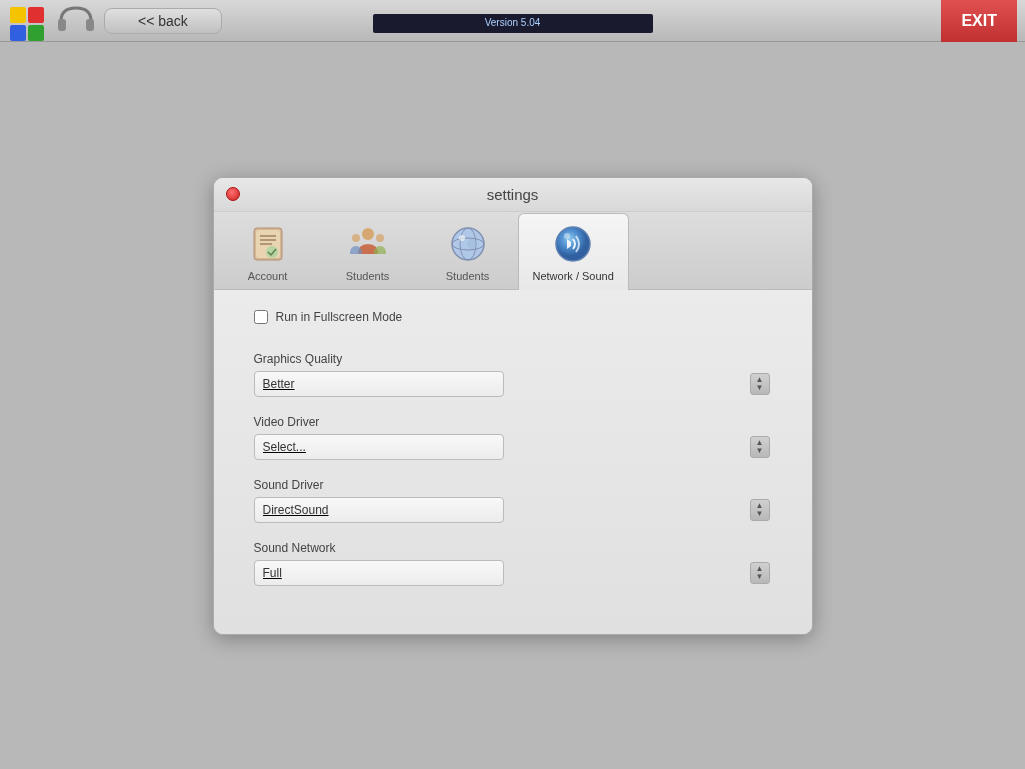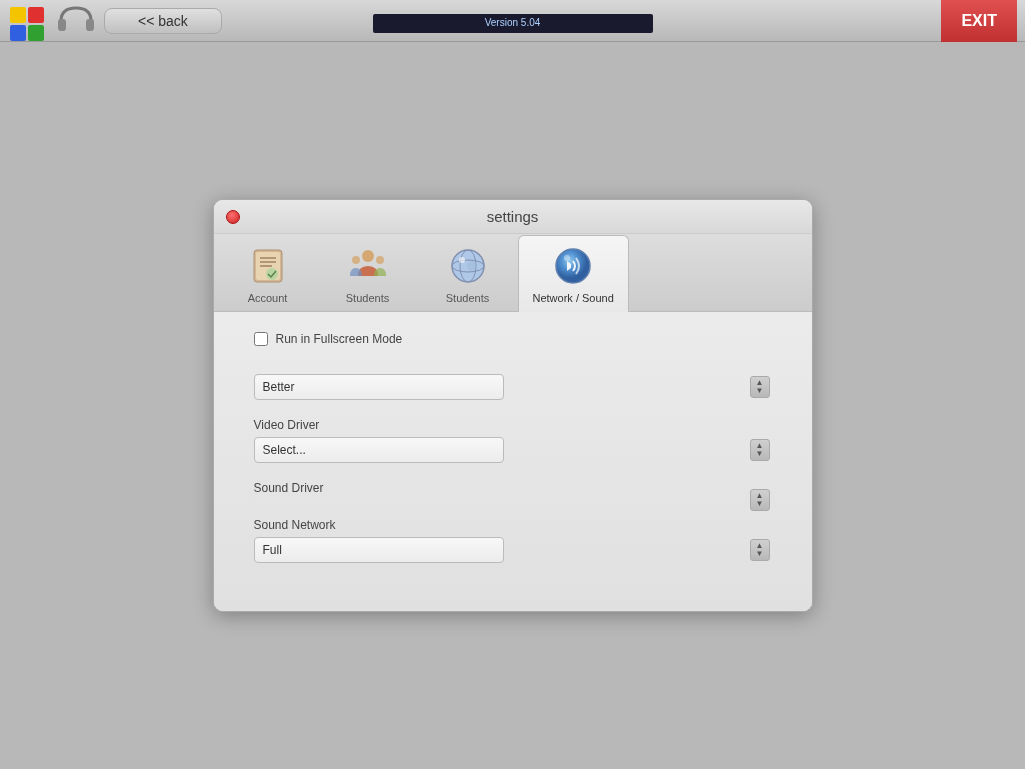--- a/index.html
+++ b/index.html
@@ -231,20 +231,21 @@
       font-size: 12px;
       color: #444;
       margin-bottom: 5px;
       display: block;
     }
 
     .dropdown-wrapper {
       position: relative;
       display: flex;
       align-items: center;
+      text-decoration: underline;
     }
 
     .dropdown-select {
       width: 250px;
       padding: 5px 30px 5px 8px;
       background: linear-gradient(to bottom, #f8f8f8, #ececec);
       border: 1px solid #bbb;
       border-radius: 4px;
       font-size: 12px;
       color: #333;
@@ -393,20 +394,21 @@
     </div>
 
     <div id="dialog-content">
 
       <div class="checkbox-row">
         <input type="checkbox" id="fullscreen-check" style="">
         <label class="checkbox-label" for="fullscreen-check">Run in Fullscreen Mode</label>
       </div>
 
       <div class="form-row">
+        <span class="field-label">Graphics Quality</span>
         <div class="dropdown-wrapper">
           <select class="dropdown-select">
             <option>Better</option>
             <option>Low</option>
             <option>Normal</option>
             <option>Best</option>
           </select>
           <div class="dropdown-arrows">
             <span class="arrow-up">▲</span>
             <span class="arrow-down">▼</span>
@@ -426,20 +428,25 @@
           <div class="dropdown-arrows">
             <span class="arrow-up">▲</span>
             <span class="arrow-down">▼</span>
           </div>
         </div>
       </div>
 
       <div class="form-row">
         <span class="field-label">Sound Driver</span>
         <div class="dropdown-wrapper">
+          <select class="dropdown-select">
+            <option>DirectSound</option>
+            <option>OpenAL</option>
+            <option>None</option>
+          </select>
           <div class="dropdown-arrows">
             <span class="arrow-up">▲</span>
             <span class="arrow-down">▼</span>
           </div>
         </div>
       </div>
 
       <div class="form-row">
         <span class="field-label">Sound Network</span>
         <div class="dropdown-wrapper">

